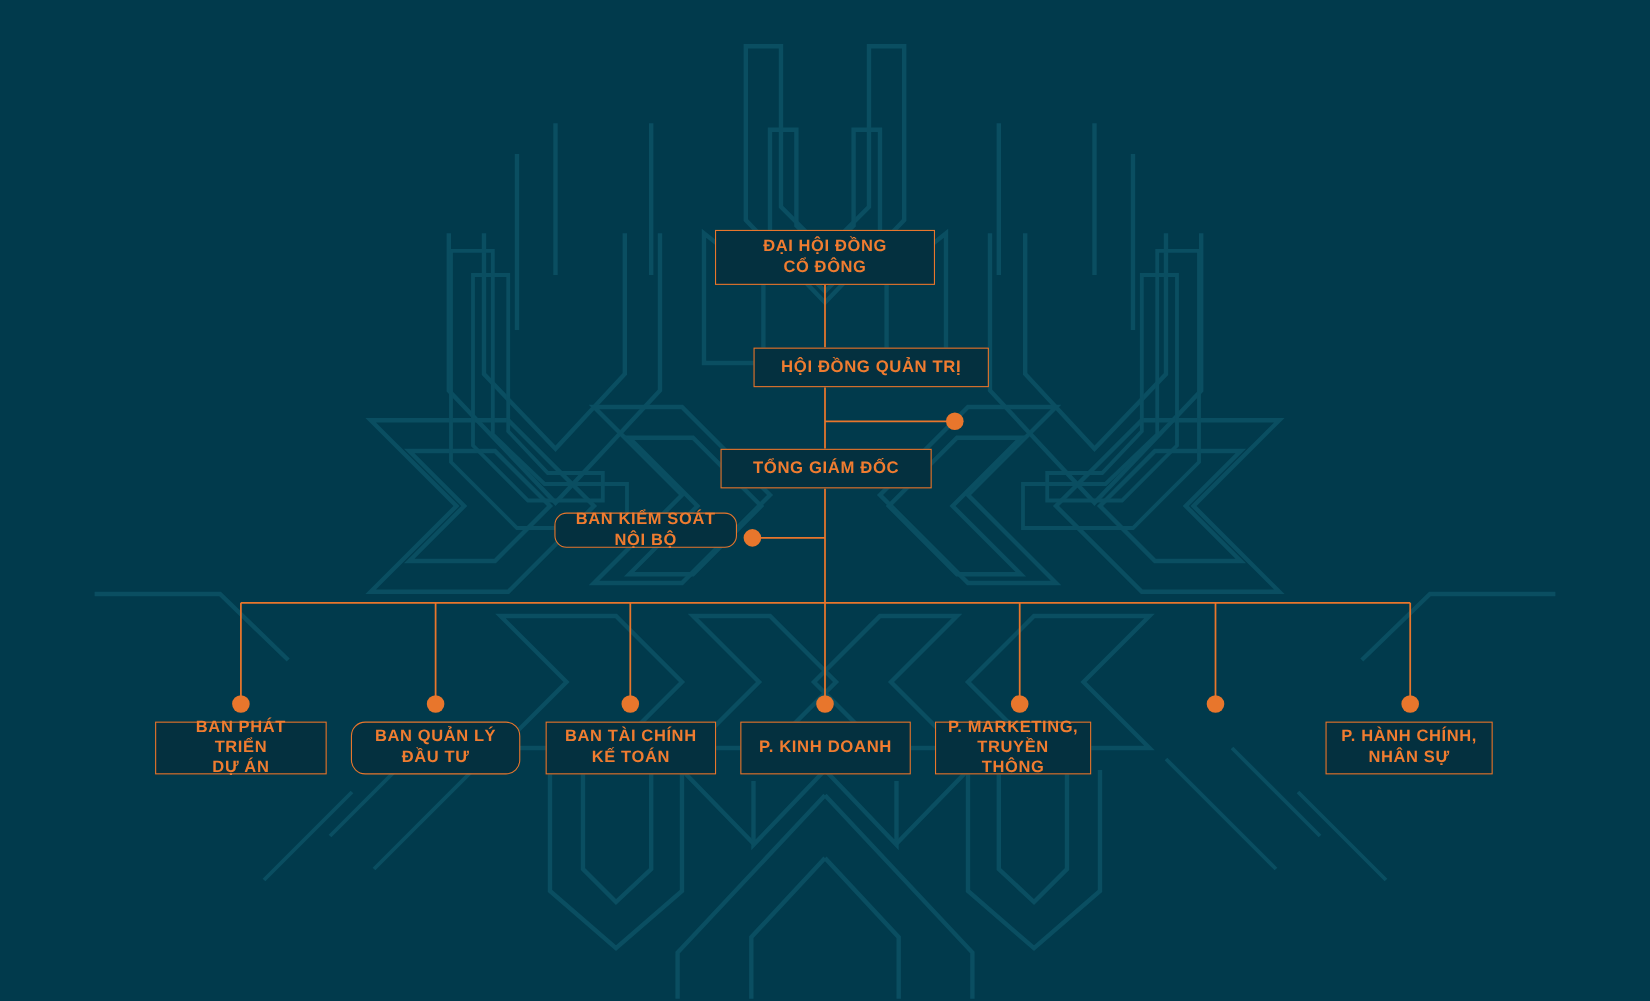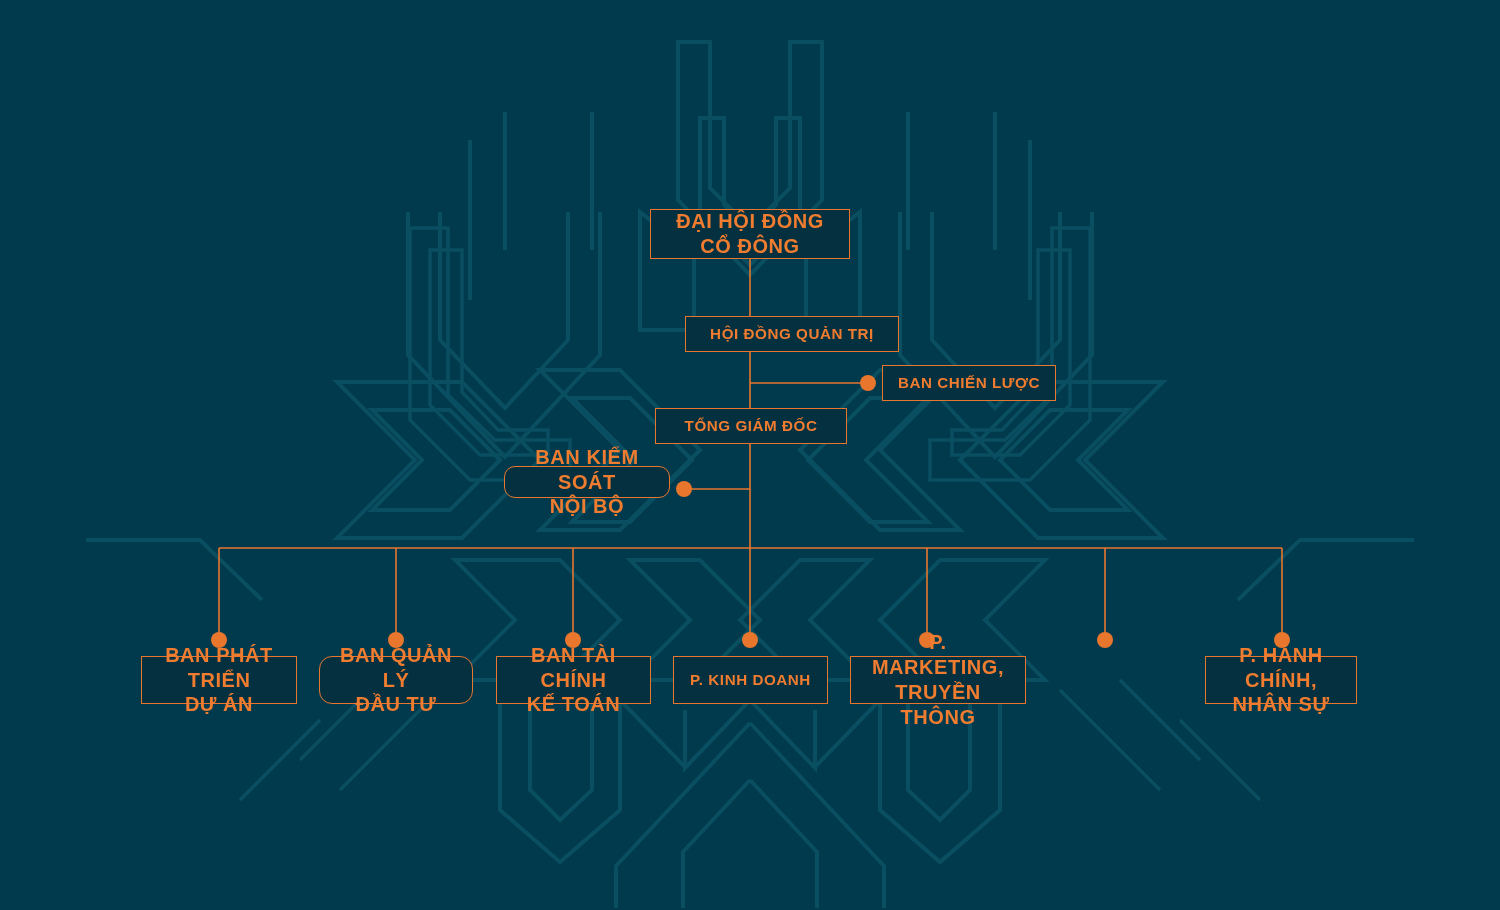--- a/index.html
+++ b/index.html
@@ -41,21 +41,21 @@
     letter-spacing: 0.55px;
     line-height: 1.24;
     text-align: center;
     display: flex;
     align-items: center;
     justify-content: center;
     padding: 4px 10px;
     white-space: pre-line;
     z-index: 6;
   }
-  .node.two-line { font-size: 20px; }
+  .node.two-line { font-size: 15px; }
   #lines-svg {
     position: absolute;
     inset: 0;
     width: 1500px;
     height: 910px;
     z-index: 3;
   }
 </style>
 </head>
 <body>
@@ -159,39 +159,38 @@
       <circle cx="1282" cy="640" r="8"></circle>
     </g>
   </svg>
 
   <div id="chart-layer">
     <div class="node two-line" style="left:650px; top:209px; width:200px; height:50px;">ĐẠI HỘI ĐỒNG
 CỔ ĐÔNG</div>
 
     <div class="node" style="left:643px; top:316px; width:214px; height:36px;margin-left:42px;">HỘI ĐỒNG QUẢN TRỊ</div>
 
-    <div class="node" style="left:882px; top:365px; width:174px; height:36px;">BAN CHIẾN LƯỢC</div>
 
     <div class="node" style="left:655px; top:408px; width:192px; height:36px;text-align:right;">TỔNG GIÁM ĐỐC</div>
 
     <div class="node two-line" style="left:504px; top:466px; width:166px; height:32px;border-radius:11px;">BAN KIỂM SOÁT
 NỘI BỘ</div>
 
     <div class="node two-line" style="left:141px; top:656px; width:156px; height:48px;text-align:center;">BAN PHÁT TRIỂN
 DỰ ÁN</div>
 
     <div class="node two-line" style="left:319px; top:656px; width:154px; height:48px;border-radius:13px;">BAN QUẢN LÝ
 ĐẦU TƯ</div>
 
     <div class="node two-line" style="left:496px; top:656px; width:155px; height:48px;">BAN TÀI CHÍNH
 KẾ TOÁN</div>
 
     <div class="node" style="left:673px; top:656px; width:155px; height:48px;">P. KINH DOANH</div>
 
-    <div class="node two-line" style="left:850px; top:656px; width:176px; height:48px;">P. MARKETING,
+    <div class="node two-line" style="left:850px; top:656px; width:142px; height:48px;">P. MARKETING,
 TRUYỀN THÔNG</div>
 
 
     <div class="node two-line" style="left:1205px; top:656px; width:152px; height:48px;">P. HÀNH CHÍNH,
 NHÂN SỰ</div>
   </div>
 
 </div>
 
 </body></html>

